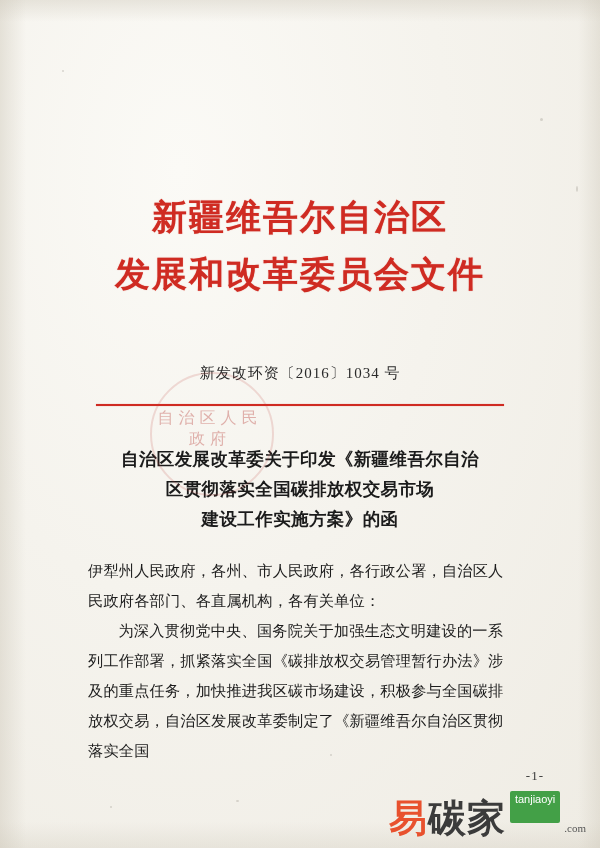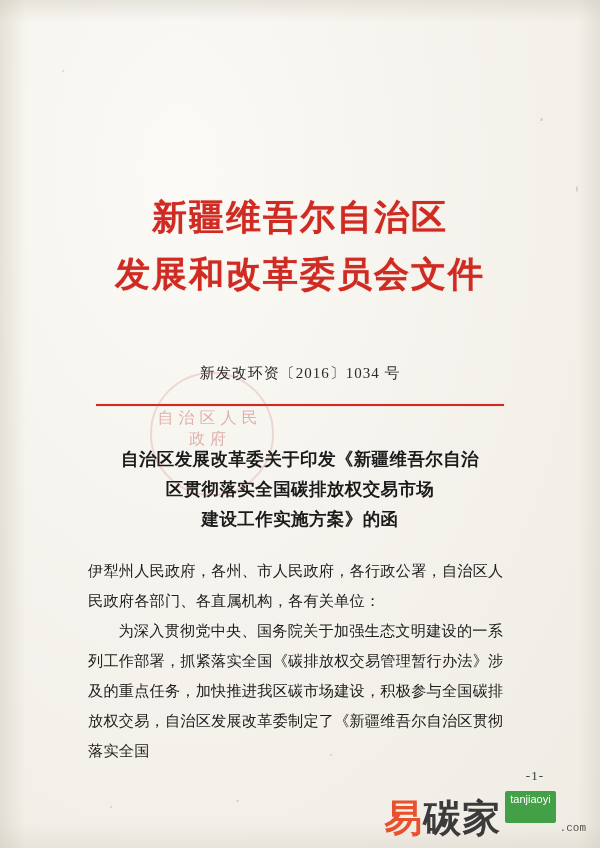--- a/index.html
+++ b/index.html
@@ -184,21 +184,21 @@
     color: #ffffff;
     font-family: "Liberation Sans", sans-serif;
     font-size: 11px;
     line-height: 15px;
     padding: 1px 5px 16px 5px;
     border-radius: 2px;
     position: relative;
     top: -12px;
   }
   .wm-domain {
-    font-family: Liberation Mono, monospace;
+    font-family: Liberation Serif, serif;
     font-size: 11px;
     color: #555555;
     margin-left: 4px;
     margin-bottom: 4px;
   }
 
   
   .speck {
     position: absolute;
     background: rgba(120,115,105,0.25);

